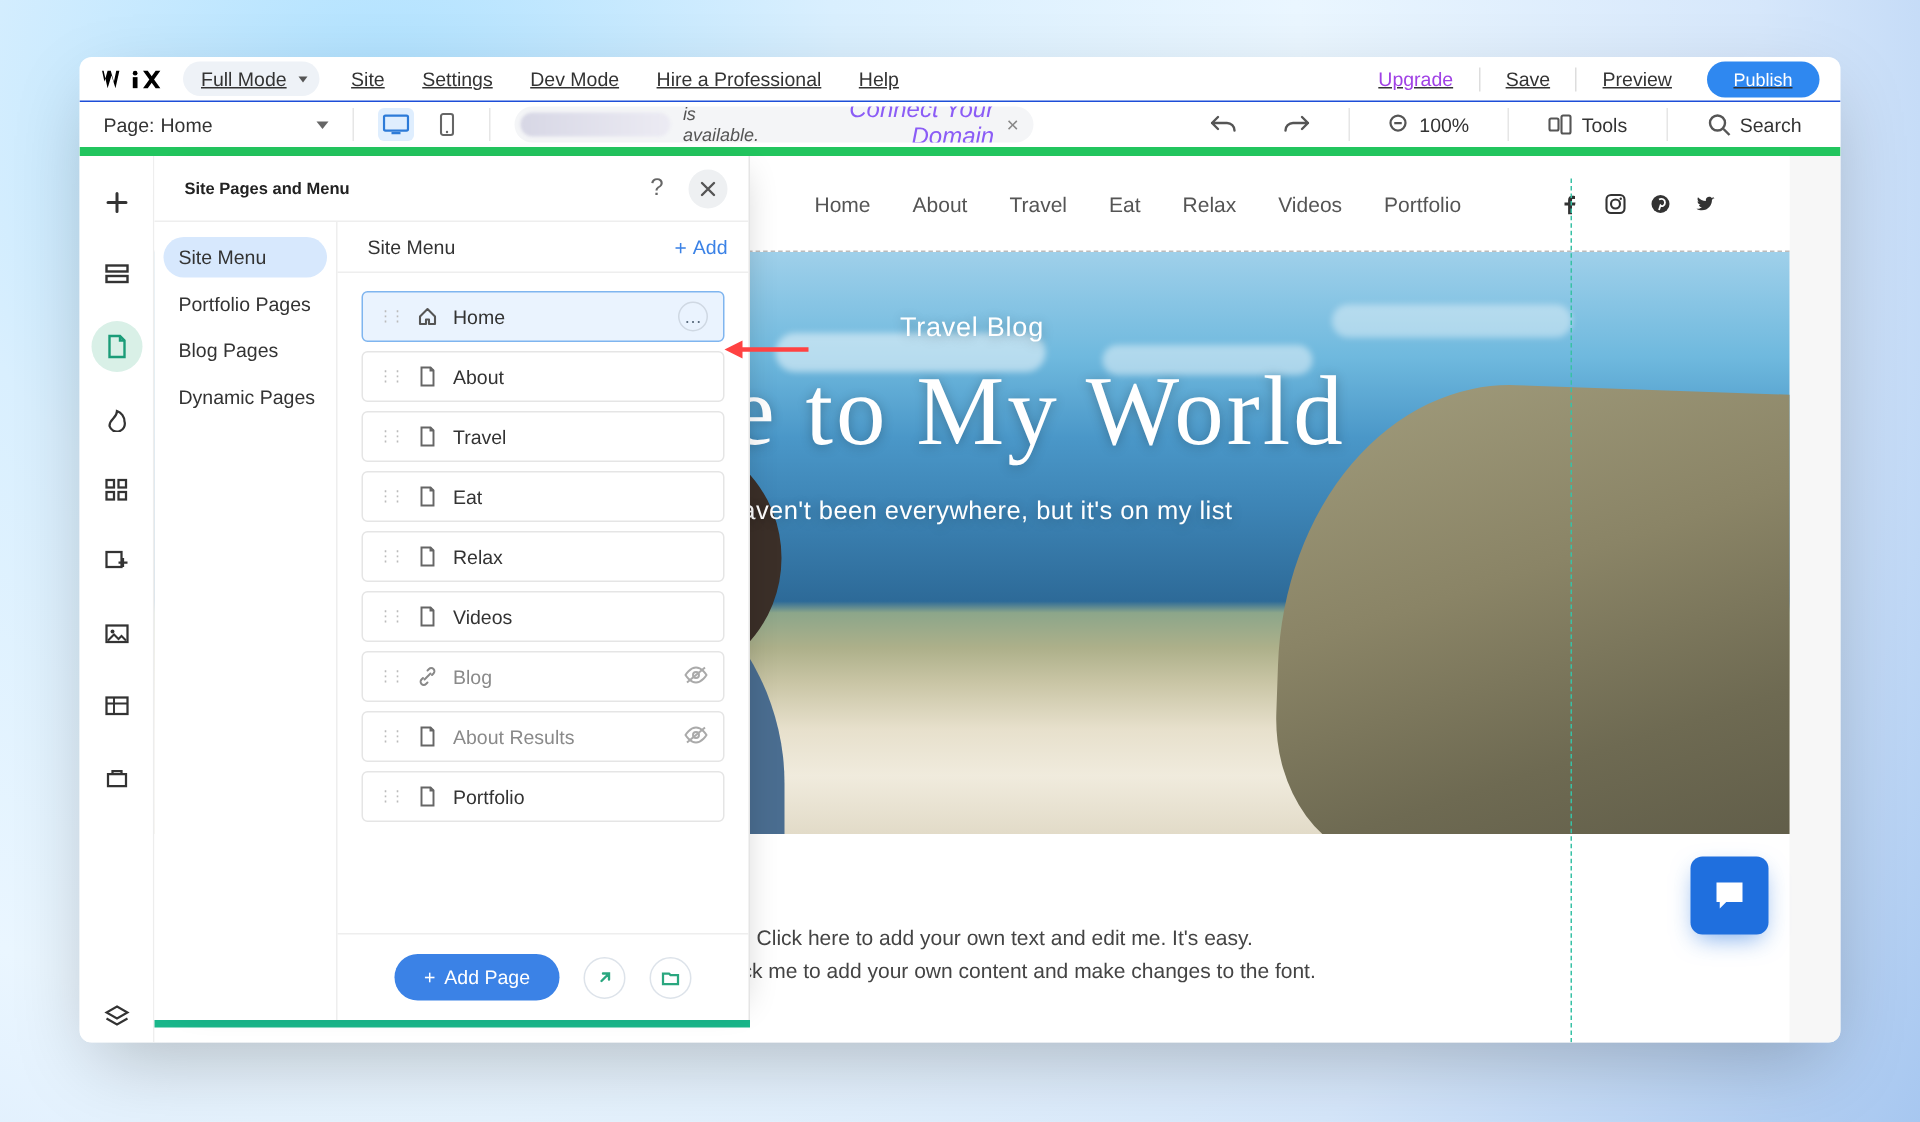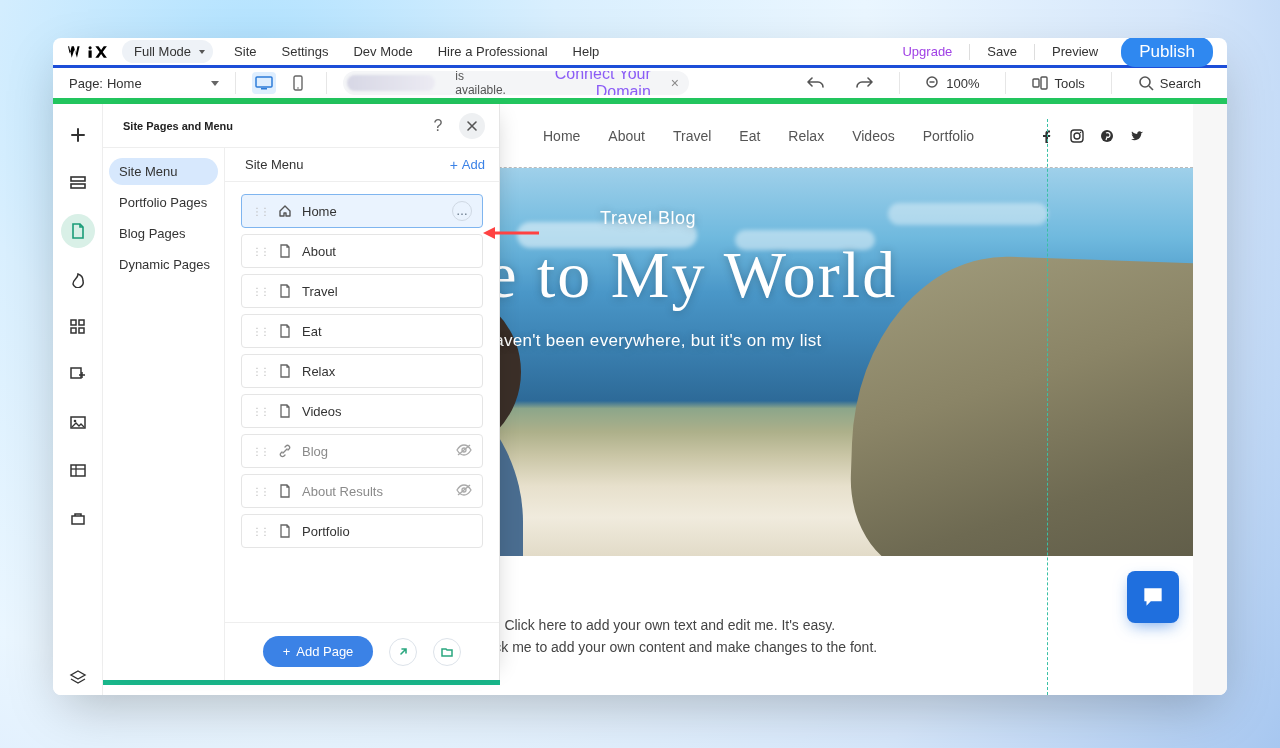--- a/index.html
+++ b/index.html
@@ -20,24 +20,25 @@
     display: flex;
     flex-direction: column;
     overflow: hidden;
   }
   
   .menubar {
     height: 30px;
     display: flex;
     align-items: center;
     padding: 0 14px;
-    border-bottom: 3px solid #1d4ed8;
+    border-bottom: 1px solid #1d4ed8;
     font-size: 13px;
     color: #333;
     gap: 1px;
+    text-decoration: underline;
   }
   .wix-logo {
     width: 42px; height: 16px;
     margin-right: 12px;
     display: inline-flex; align-items: center;
   }
   .wix-logo svg { width: 42px; height: 16px; }
   .mode-pill {
     background: #eef2f7;
     border-radius: 14px;
@@ -59,21 +60,21 @@
   }
   .menubar .mitem { padding: 0 12px; cursor: pointer; }
   .menubar .spacer { flex: 1; }
   .menubar .upgrade { color: #a041e5; padding: 0 12px; cursor: pointer; }
   .menubar .divider { width: 1px; height: 16px; background: #ddd; margin: 0 4px; }
   .publish-btn {
     background: #2f88f0;
     color: #fff;
     border-radius: 14px;
     padding: 5px 18px;
-    font-size: 17px;
+    font-size: 12px;
     cursor: pointer;
     margin-left: 10px;
   }
   
   .toolbar {
     height: 36px;
     background: #fff;
     border-bottom: 6px solid #22c55e;
     display: flex;
     align-items: center;
@@ -100,22 +101,23 @@
     cursor: pointer;
   }
   .device-btn.active { background: #dfeefe; }
   .domain-pill {
     flex: 0 0 346px;
     display: flex; align-items: center;
     background: #f4f5f7;
     border-radius: 16px;
     height: 24px;
     padding: 0 10px 0 4px;
-    gap: 20px;
+    gap: 8px;
     overflow: hidden;
+    font-style: italic;
   }
   .domain-pill .blur {
     height: 16px; width: 110px;
     background: linear-gradient(90deg,#d7d7e5,#ecebf3);
     filter: blur(1px);
     border-radius: 10px;
   }
   .domain-pill .avail { font-size: 12px; color: #555; }
   .domain-pill .connect { font-size: 16px; color: #8b5cf6; cursor: pointer; text-align: right; }
   .domain-pill .x { margin-left: auto; color: #888; font-size: 14px; cursor: pointer; }

